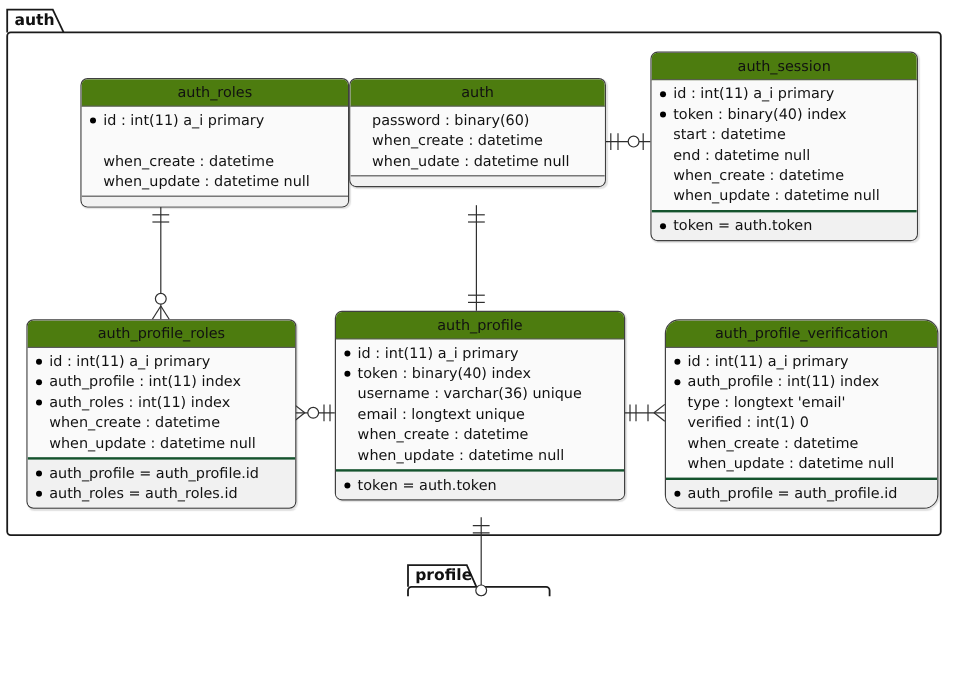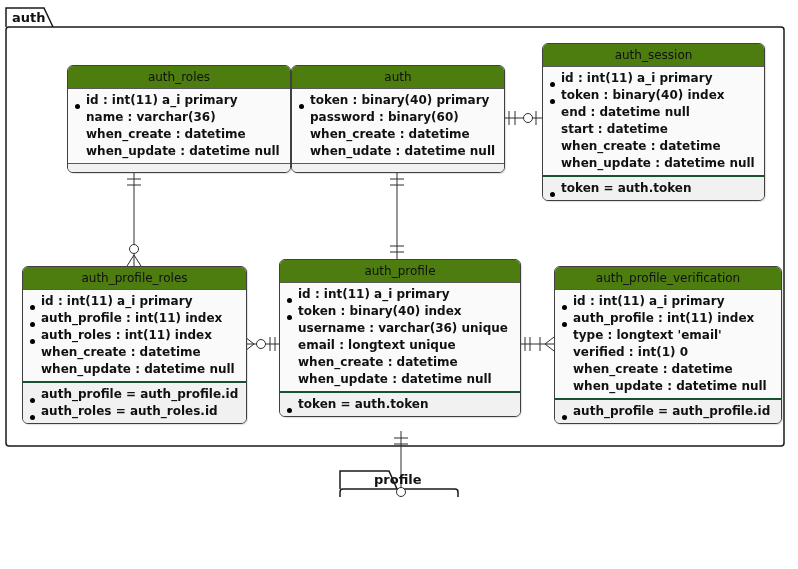--- a/index.html
+++ b/index.html
@@ -16,21 +16,21 @@
     box-shadow:1px 1px 1px rgba(0,0,0,0.12);
   }
   .entity-title {
     background:#4d7c0f; height:22px; line-height:22px; text-align:center;
     border-bottom:1px solid #5a5a5a; padding:0 4px; white-space:nowrap;
   }
   .sec-attrs { background:#fafafa; padding:3px 3px; }
   .sec-constraints { background:#f1f1f1; border-top:2px solid #14532d; padding:3px 3px; }
   .sec-empty { background:#f1f1f1; border-top:1px solid #5a5a5a; height:8px; }
   .sec-empty-mid { background:#fafafa; height:8px; }
-  .row { height:17px; line-height:17px; display:flex; align-items:flex-end; white-space:nowrap;font-weight:bold; }
+  .row { height:17px; line-height:17px; display:flex; align-items:center; white-space:nowrap; }
   .dot { flex:0 0 auto; width:5px; height:5px; border-radius:50%; background:#000; margin:0 6px 0 4px; }
   .dot.none { background:transparent; }
 </style>
 </head>
 <body>
 
 <div id="canvas">
 
   <svg id="links" viewBox="0 0 798 569" xmlns="http://www.w3.org/2000/svg">
 
@@ -90,53 +90,48 @@
     <g stroke="#2f2f2f" stroke-width="1" fill="none">
       <line x1="401" y1="431" x2="401" y2="505"></line>
       <line x1="394" y1="438" x2="408" y2="438"></line>
       <line x1="394" y1="444" x2="408" y2="444"></line>
       <circle cx="401" cy="492" r="4.5" fill="#ffffff"></circle>
       <line x1="394" y1="500" x2="408" y2="500"></line>
     </g>
   </svg>
 
   <div class="pkg-label" style="left:12px; top:10px;">auth</div>
-  <div class="pkg-label" style="left:346px; top:472px;margin-left:28px;">profile</div>
+  <div class="pkg-label" style="left:346px; top:472px;">profile</div>
 
   <div class="entity" style="left:23px; top:65px; width:222px;margin-left:44px;">
     <div class="entity-title">auth_roles</div>
     <div class="sec-attrs">
       <div class="row">
           <span class="dot"></span>
           <span>id : int(11) a_i primary</span>
         </div>
       <div class="row">
           <span class="dot none"></span>
-          <span>name : varchar(36)</span>
         </div>
       <div class="row">
           <span class="dot none"></span>
           <span>when_create : datetime</span>
         </div>
       <div class="row">
           <span class="dot none"></span>
           <span>when_update : datetime null</span>
         </div>
     </div>
     <div class="sec-empty"></div>
   </div>
 
   <div class="entity" style="left:291px; top:65px; width:212px;">
     <div class="entity-title">auth</div>
     <div class="sec-attrs">
       <div class="row">
-          <span class="dot"></span>
-          <span>token : binary(40) primary</span>
-        </div>
-      <div class="row">
           <span class="dot none"></span>
           <span>password : binary(60)</span>
         </div>
       <div class="row">
           <span class="dot none"></span>
           <span>when_create : datetime</span>
         </div>
       <div class="row">
           <span class="dot none"></span>
           <span>when_udate : datetime null</span>
@@ -151,25 +146,25 @@
       <div class="row">
           <span class="dot"></span>
           <span>id : int(11) a_i primary</span>
         </div>
       <div class="row">
           <span class="dot"></span>
           <span>token : binary(40) index</span>
         </div>
       <div class="row">
           <span class="dot none"></span>
+          <span>start : datetime</span>
+        </div>
+      <div class="row">
+          <span class="dot none"></span>
           <span>end : datetime null</span>
-        </div>
-      <div class="row">
-          <span class="dot none"></span>
-          <span>start : datetime</span>
         </div>
       <div class="row">
           <span class="dot none"></span>
           <span>when_create : datetime</span>
         </div>
       <div class="row">
           <span class="dot none"></span>
           <span>when_update : datetime null</span>
         </div>
     </div>
@@ -246,21 +241,21 @@
         </div>
     </div>
     <div class="sec-constraints">
       <div class="row">
           <span class="dot"></span>
           <span>token = auth.token</span>
         </div>
     </div>
   </div>
 
-  <div class="entity" style="left:554px; top:266px; width:226px;">
+  <div class="entity" style="left:554px; top:266px; width:226px;border-radius:12px;">
     <div class="entity-title">auth_profile_verification</div>
     <div class="sec-attrs">
       <div class="row">
           <span class="dot"></span>
           <span>id : int(11) a_i primary</span>
         </div>
       <div class="row">
           <span class="dot"></span>
           <span>auth_profile : int(11) index</span>
         </div>

